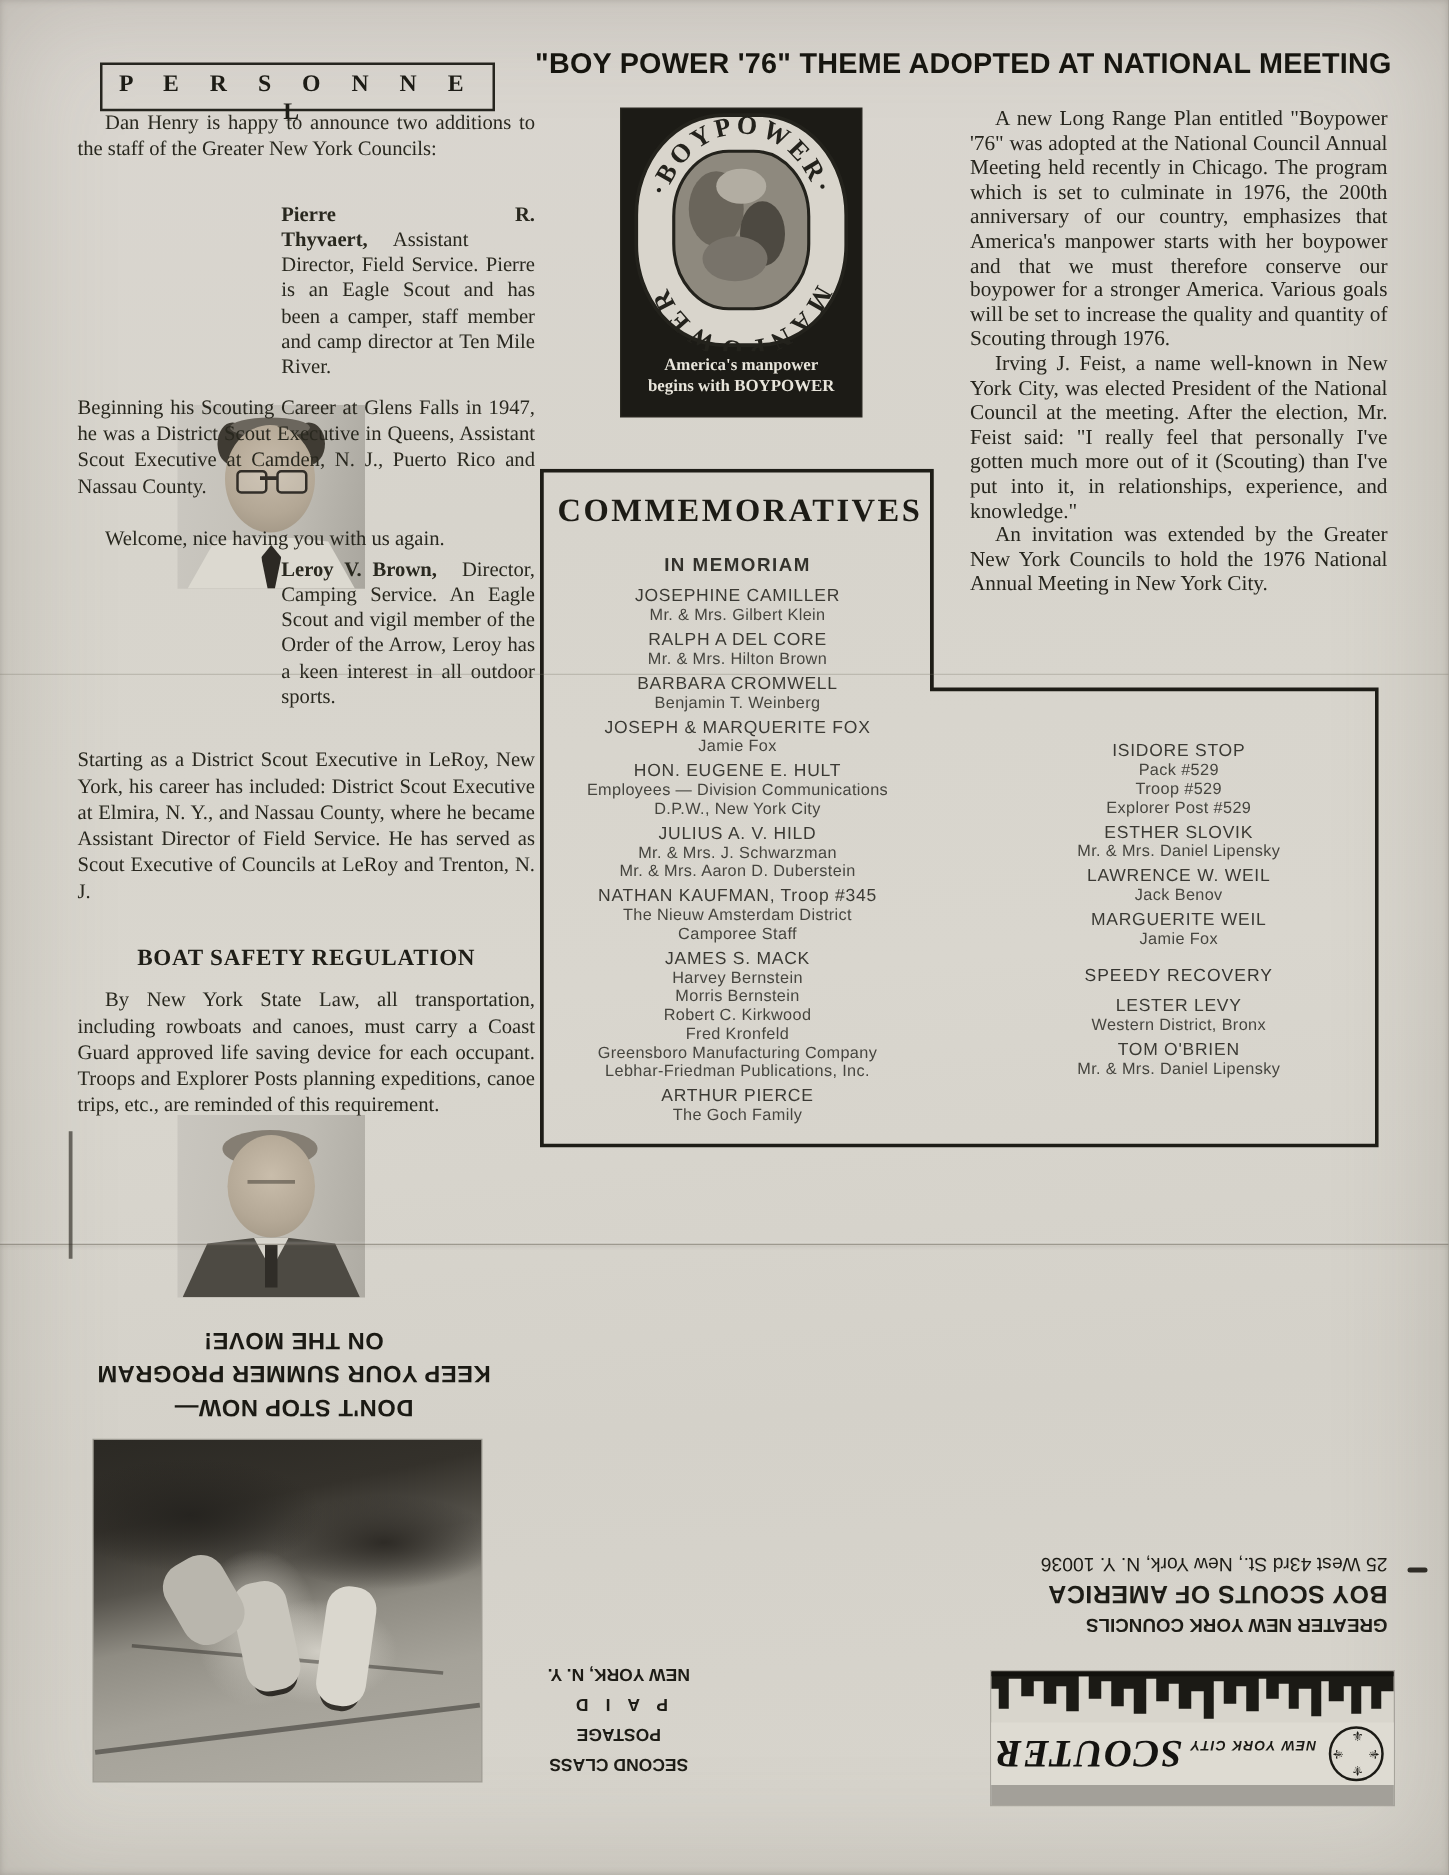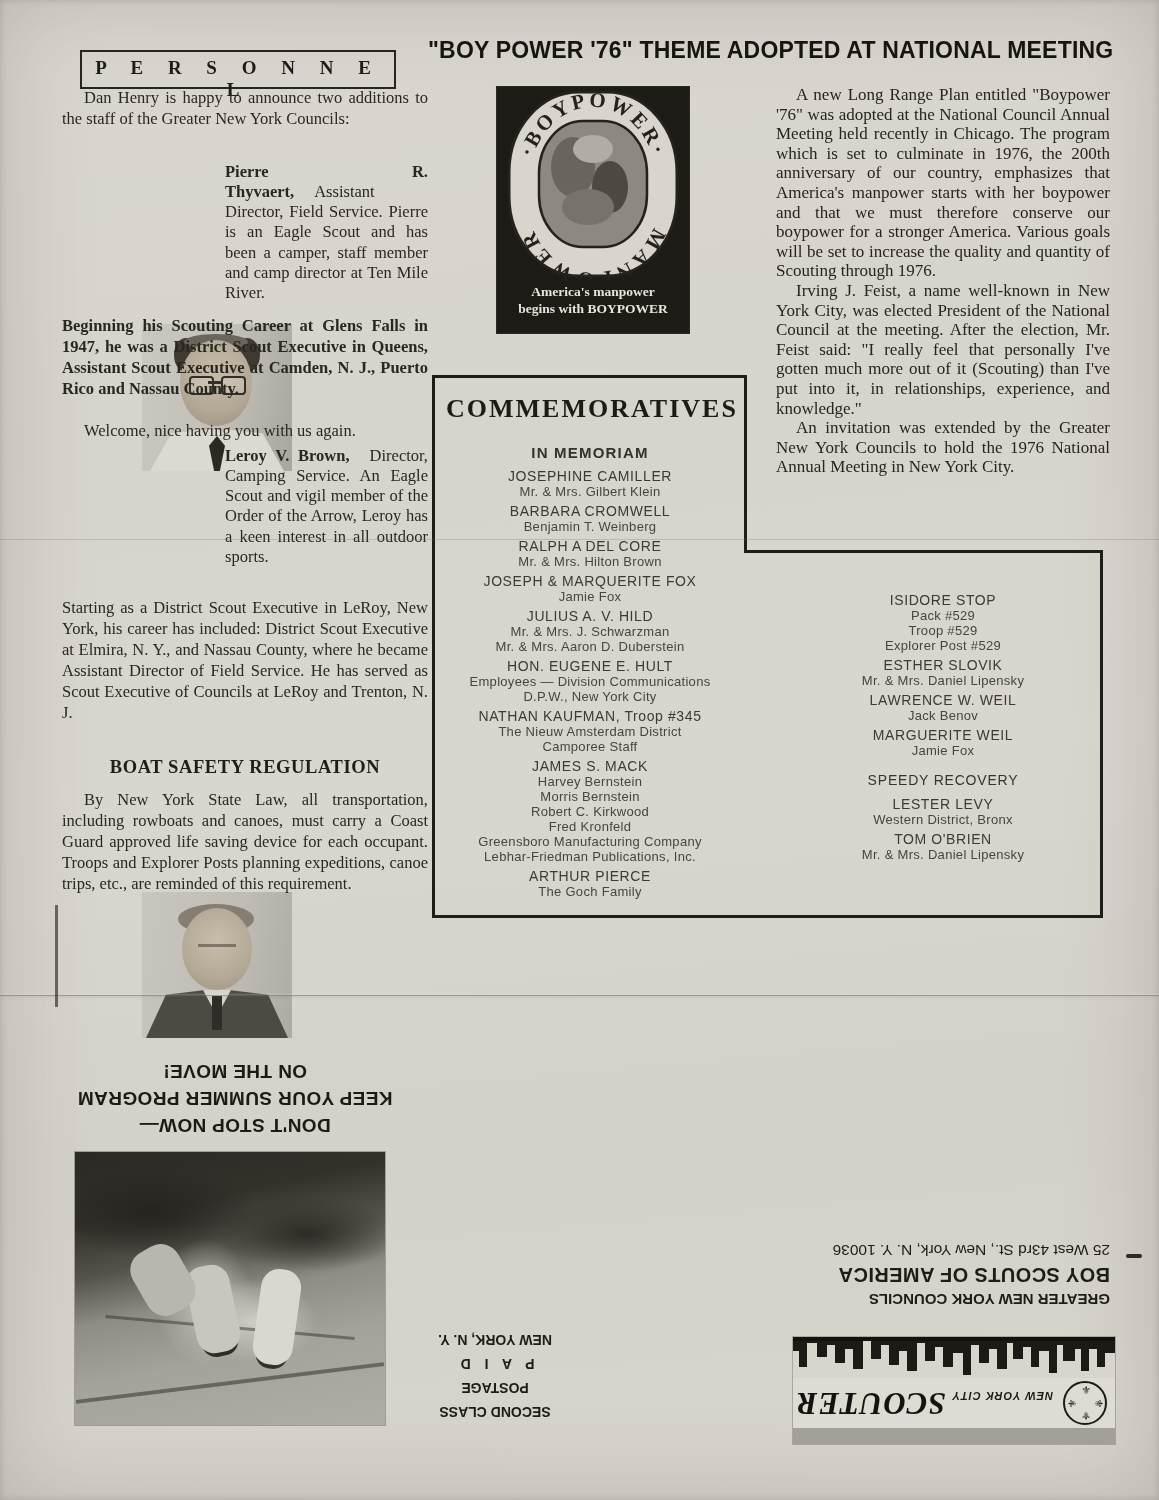--- a/index.html
+++ b/index.html
@@ -132,21 +132,21 @@
         <div class="lens le2"></div>
         <div class="bridge"></div>
       <div class="shirt"></div>
         <div class="tie"></div>
     </div>
     <div class="ptxt">
       <span class="lead">Pierre R. Thyvaert,</span><span>Assistant Director, Field Service. Pierre is an Eagle Scout and has been a camper, staff member and camp director at Ten Mile River.</span>
     </div>
   </div>
 
-  <p class="abs col-l" style="left:62px;top:316px;margin:0;font-weight:bold;">Beginning his Scouting Career at Glens Falls in 1947, he was a District Scout Executive in Queens, Assistant Scout Executive at Camden, N. J., Puerto Rico and Nassau County.</p>
+  <p class="abs col-l" style="left:62px;top:316px;margin:0;">Beginning his Scouting Career at Glens Falls in 1947, he was a District Scout Executive in Queens, Assistant Scout Executive at Camden, N. J., Puerto Rico and Nassau County.</p>
 
   <p class="abs col-l indent" style="left:62px;top:421px;margin:0;">Welcome, nice having you with us again.</p>
 
   <div class="abs prow" style="top:446px;">
     <div class="photo ph2 abs" style="position:relative;flex:none;width:150px;height:146px;">
       <div class="hair"></div>
         <div class="head"></div>
         <div class="brow"></div>
       <div class="suit"></div>
         <div class="shirtv"></div>
@@ -200,40 +200,40 @@
 
   <div class="abs c-title">COMMEMORATIVES</div>
   <div class="abs c-sub">IN MEMORIAM</div>
 
   <div class="abs m-list mem-left">
       <div class="m-entry">
         <div class="m-name">JOSEPHINE CAMILLER</div>
         <div class="m-sub">Mr. &amp; Mrs. Gilbert Klein</div>
       </div>
       <div class="m-entry">
+        <div class="m-name">RALPH A DEL CORE</div>
+        <div class="m-sub">Mr. &amp; Mrs. Hilton Brown</div>
+      </div>
+      <div class="m-entry">
         <div class="m-name">BARBARA CROMWELL</div>
         <div class="m-sub">Benjamin T. Weinberg</div>
       </div>
       <div class="m-entry">
-        <div class="m-name">RALPH A DEL CORE</div>
-        <div class="m-sub">Mr. &amp; Mrs. Hilton Brown</div>
-      </div>
-      <div class="m-entry">
         <div class="m-name">JOSEPH &amp; MARQUERITE FOX</div>
         <div class="m-sub">Jamie Fox</div>
+      </div>
+      <div class="m-entry">
+        <div class="m-name">HON. EUGENE E. HULT</div>
+        <div class="m-sub">Employees — Division Communications</div>
+        <div class="m-sub">D.P.W., New York City</div>
       </div>
       <div class="m-entry">
         <div class="m-name">JULIUS A. V. HILD</div>
         <div class="m-sub">Mr. &amp; Mrs. J. Schwarzman</div>
         <div class="m-sub">Mr. &amp; Mrs. Aaron D. Duberstein</div>
-      </div>
-      <div class="m-entry">
-        <div class="m-name">HON. EUGENE E. HULT</div>
-        <div class="m-sub">Employees — Division Communications</div>
-        <div class="m-sub">D.P.W., New York City</div>
       </div>
       <div class="m-entry">
         <div class="m-name">NATHAN KAUFMAN, Troop #345</div>
         <div class="m-sub">The Nieuw Amsterdam District</div>
         <div class="m-sub">Camporee Staff</div>
       </div>
       <div class="m-entry">
         <div class="m-name">JAMES S. MACK</div>
         <div class="m-sub">Harvey Bernstein</div>
         <div class="m-sub">Morris Bernstein</div>

